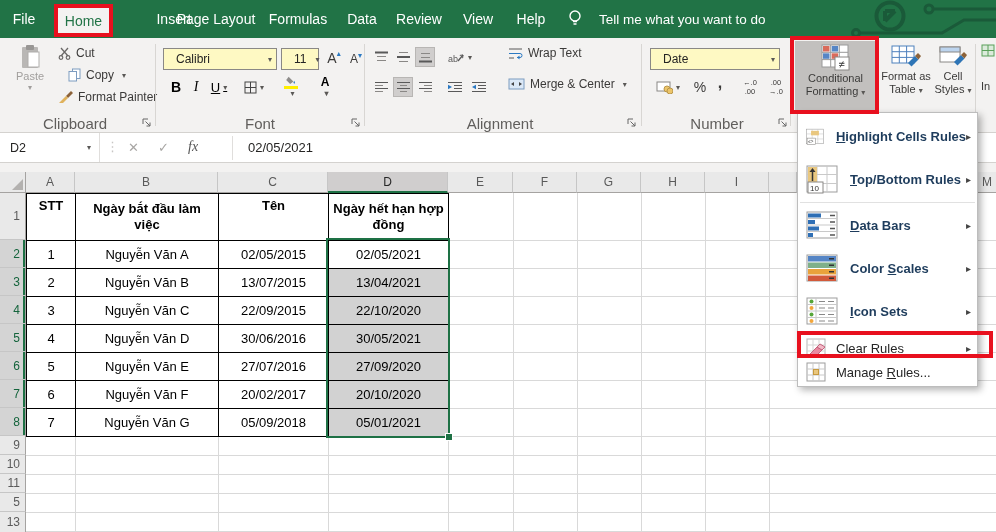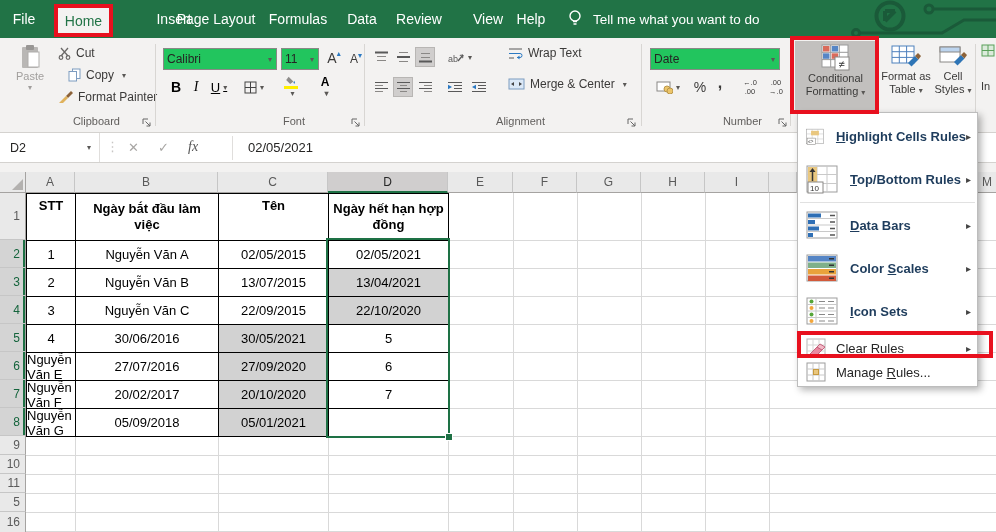--- a/index.html
+++ b/index.html
@@ -6,31 +6,31 @@
   .stage{position:relative;width:996px;height:532px;overflow:hidden;
          font-family:"Liberation Sans",sans-serif;background:#fff;-webkit-font-smoothing:antialiased;}
   .abs{position:absolute;}
 
   
   .topbar{left:0;top:0;width:996px;height:38px;background:#217346;}
   .tab{position:absolute;top:0;height:38px;display:flex;align-items:center;justify-content:center;
        color:#fff;font-size:14px;cursor:default;}
   .hometab{left:54px;top:4px;width:59px;height:33px;border:4px solid #e8101e;background:#f3f2f1;
            display:flex;align-items:center;justify-content:center;color:#217346;font-size:14px;z-index:31;box-sizing:border-box;}
-  .tellme{display:flex;align-items:center;gap:11px;color:#fff;font-size:13.5px;}
+  .tellme{display:flex;align-items:center;gap:17px;color:#fff;font-size:13.5px;}
 
   
   .ribbon{left:0;top:38px;width:996px;height:95px;background:#f3f2f1;border-bottom:1px solid #d4d2cf;box-sizing:border-box;}
   .gdiv{position:absolute;top:44px;height:82px;width:1px;background:#d8d6d3;}
-  .glabel{position:absolute;top:115px;font-size:11px;color:#605e5c;text-align:right;}
+  .glabel{position:absolute;top:115px;font-size:15px;color:#605e5c;text-align:center;}
   .launch{position:absolute;top:117px;width:11px;height:11px;}
   .rbtn{position:absolute;display:flex;align-items:center;gap:5px;font-size:12px;color:#3b3a39;}
   .drop::after{content:"▾";font-size:8px;color:#5a5856;margin-left:3px;}
-  .combo{position:absolute;height:22px;background:#22c55e;border:1px solid #8a8886;box-sizing:border-box;
-         display:flex;align-items:center;font-size:12px;color:#252423;padding-left:3px;gap:9px;}
+  .combo{position:absolute;height:22px;background:#fef9c3;border:1px solid #8a8886;box-sizing:border-box;
+         display:flex;align-items:center;font-size:12px;color:#252423;padding-left:12px;gap:9px;}
   .combo .car{margin-left:auto;margin-right:4px;font-size:8px;color:#5a5856;}
   .iconbtn{position:absolute;display:flex;align-items:center;justify-content:center;}
   .selbtn{background:#d0cecd;border:1px solid #b8b6b4;box-sizing:border-box;}
   .bigbtn{position:absolute;display:flex;flex-direction:column;align-items:center;font-size:11px;
           color:#3b3a39;line-height:1.2;text-align:center;}
   .cfbtn{left:795px;top:41px;width:81px;height:70px;background:#c2c0be;}
   .cfbox{left:790px;top:36px;width:89px;height:78px;border:4px solid #e8101e;box-sizing:border-box;z-index:31;pointer-events:none;}
   .bld{font-weight:bold;} .ita{font-style:italic;font-family:"Liberation Serif",serif;} .und{text-decoration:underline;}
   .colorbar{display:block;width:14px;height:4px;margin-top:1px;}
 
@@ -90,21 +90,21 @@
 
 <div class="stage">
 
   <div class="abs topbar">
     <div class="tab" style="left:8px;width:32px;">File</div>
     <div class="tab" style="left:120px;width:44px;margin-left:32px;">Insert</div>
     <div class="tab" style="left:266px;width:64px;">Formulas</div>
     <div class="tab" style="left:176px;width:80px;">Page Layout</div>
     <div class="tab" style="left:344px;width:36px;">Data</div>
     <div class="tab" style="left:394px;width:50px;">Review</div>
-    <div class="tab" style="left:470px;width:36px;">View</div>
+    <div class="tab" style="left:460px;width:36px;">View</div>
     <div class="tab" style="left:512px;width:38px;">Help</div>
     <div class="tab tellme" style="left:568px;width:240px;justify-content:flex-start;">
       <svg width="14" height="20" viewBox="0 0 14 20">
         <circle cx="7" cy="7" r="5" fill="none" stroke="#fff" stroke-width="1.4"></circle>
         <path d="M5 12.5 h4 M5.5 15 h3" stroke="#fff" stroke-width="1.4"></path>
       </svg>
       <span>Tell me what you want to do</span>
     </div>
     <svg class="abs" style="left:846px;top:0;" width="150" height="38" viewBox="0 0 150 38">
       <circle cx="44" cy="16" r="13.5" fill="none" stroke="#1a5a39" stroke-width="4"></circle>
@@ -395,21 +395,21 @@
   <div class="rowh seld" style="top:268px;height:28px;">3</div>
   <div class="rowh seld" style="top:296px;height:28px;">4</div>
   <div class="rowh seld" style="top:324px;height:28px;">5</div>
   <div class="rowh seld" style="top:352px;height:28px;">6</div>
   <div class="rowh seld" style="top:380px;height:28px;">7</div>
   <div class="rowh seld" style="top:408px;height:28px;">8</div>
   <div class="rowh" style="top:436px;height:19px;">9</div>
   <div class="rowh" style="top:455px;height:19px;">10</div>
   <div class="rowh" style="top:474px;height:19px;">11</div>
   <div class="rowh" style="top:493px;height:19px;">5</div>
-  <div class="rowh" style="top:512px;height:20px;border-bottom:none;">16</div>
+  <div class="rowh" style="top:512px;height:20px;border-bottom:none;">13</div>
 
   <div>
     <div class="vline" style="left:75px;"></div>
       <div class="vline" style="left:218px;"></div>
     <div class="vline" style="left:328px;"></div>
       <div class="vline" style="left:448px;"></div>
     <div class="vline" style="left:513px;"></div>
       <div class="vline" style="left:577px;"></div>
     <div class="vline" style="left:641px;"></div>
       <div class="vline" style="left:705px;"></div>
@@ -444,20 +444,21 @@
     <div class="tc">Nguyễn Văn B</div>
     <div class="tc">13/07/2015</div>
     <div class="tc selc">13/04/2021</div>
 
     <div class="tc">3</div>
     <div class="tc">Nguyễn Văn C</div>
     <div class="tc">22/09/2015</div>
     <div class="tc selc">22/10/2020</div>
 
     <div class="tc">4</div>
+    <div class="tc">Nguyễn Văn D</div>
     <div class="tc">30/06/2016</div>
     <div class="tc selc">30/05/2021</div>
 
     <div class="tc">5</div>
     <div class="tc">Nguyễn Văn E</div>
     <div class="tc">27/07/2016</div>
     <div class="tc selc">27/09/2020</div>
 
     <div class="tc">6</div>
     <div class="tc">Nguyễn Văn F</div>

